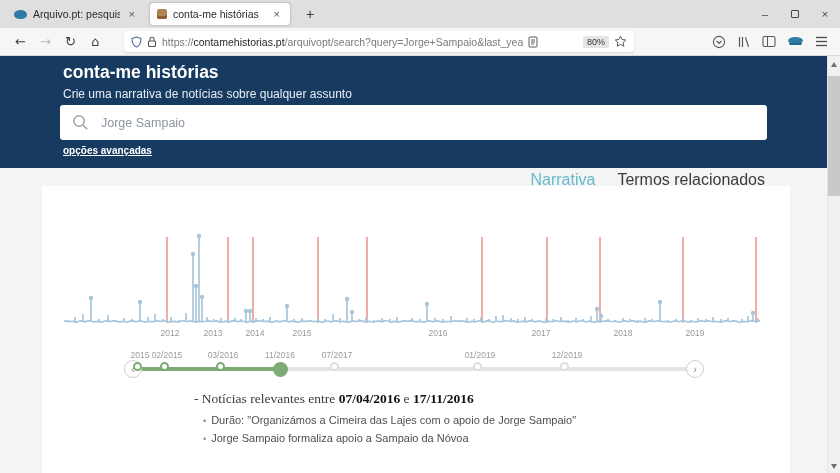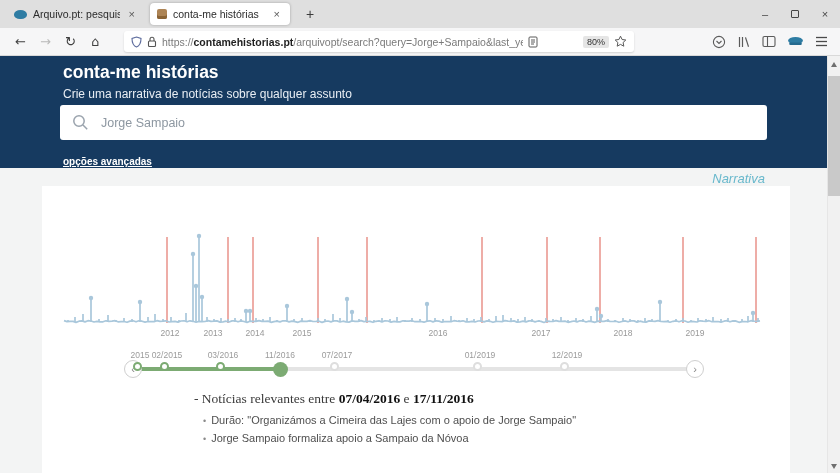--- a/index.html
+++ b/index.html
@@ -25,38 +25,38 @@
   .wc-box{width:8px;height:8px;border:1px solid #474747;border-radius:1px;}
 
   .navbar{position:absolute;top:28px;left:0;right:0;height:28px;background:#f6f6f7;
           border-bottom:1px solid #d9d9d9;display:flex;align-items:center;padding:0 8px;}
   .nav-icon{width:25px;text-align:center;font-family:"DejaVu Sans",sans-serif;
             font-size:13px;color:#3f3f3f;}
   .nav-icon.disabled{color:#b9b9b9;}
   .urlbar{width:510px;height:21px;margin-left:16px;background:#fff;border-radius:3px;
           display:flex;align-items:center;gap:5px;padding:0 7px;box-shadow:0 1px 2px rgba(0,0,0,.15);}
   .url-text{flex:1;font-size:10.5px;color:#7a7a7a;white-space:nowrap;overflow:hidden;}
-  .url-domain{color:#1f1f1f;font-weight:700;}
+  .url-domain{color:#1f1f1f;font-weight:400;}
   .zoom-badge{font-size:9px;color:#333;background:#e5e5e5;border-radius:2px;padding:1px 4px;margin-left:40px;}
   .right-icons{margin-left:auto;display:flex;align-items:center;gap:11px;padding-right:4px;}
   svg.ticon{display:block;}
 
   
   .site-header{position:absolute;top:56px;left:0;width:827px;height:112px;background:#163a60;}
   .sh-title{position:absolute;left:63px;top:6px;font-size:17.5px;font-weight:700;color:#fff;}
   .sh-sub{position:absolute;left:63px;top:31px;font-size:12px;color:#e9eef4;}
   .searchbox{position:absolute;left:60px;top:49px;width:707px;height:35px;background:#fff;
              border-radius:3px;display:flex;align-items:center;gap:10px;padding:0 12px;}
   .searchbox input{border:none;outline:none;flex:1;font-size:12.5px;color:#8d97a1;
                    font-family:"Liberation Sans",sans-serif;background:transparent;}
-  .sh-adv{position:absolute;left:63px;top:100px;font-size:10px;font-weight:700;color:#fff;
+  .sh-adv{position:absolute;left:63px;top:89px;font-size:10px;font-weight:700;color:#fff;
           text-decoration:underline;cursor:pointer;}
 
   .view-tabs{position:absolute;top:168px;right:64px;display:flex;}
-  .vtab{font-size:13px;padding:3px 11px 4px;cursor:pointer;font-style:italic;}
+  .vtab{font-size:16px;padding:3px 11px 4px;cursor:pointer;}
   .vtab.active{color:#68b8cc;border-bottom:2px solid #a5d6e2;}
   .vtab.other{color:#3c3c3c;}
 
   .card{position:absolute;left:42px;top:186px;width:748px;height:287px;background:#fff;}
 
   .narr-title{position:absolute;left:60px;top:198px;font-size:13.5px;color:#a0a0a0;}
   .narr-title b{color:#4a4a4a;font-weight:700;}
 
   .chart-svg{position:absolute;left:40px;top:228px;}
 
@@ -173,20 +173,21 @@
           <circle cx="7" cy="7" r="5.2" fill="none" stroke="#9aa3ad" stroke-width="1.5"></circle>
           <line x1="11" y1="11" x2="15.2" y2="15.2" stroke="#9aa3ad" stroke-width="1.5"></line>
         </svg>
       <input value="Jorge Sampaio" style="">
     </div>
     <div class="sh-adv">opções avançadas</div>
   </div>
 
   <div class="view-tabs">
     <span class="vtab active">Narrativa</span>
+    <span class="vtab other">Termos relacionados</span>
   </div>
 
   <div class="card"></div>
 
 
   <svg class="chart-svg" width="752" height="118" viewBox="40 228 752 118">
       <line x1="167" y1="237" x2="167" y2="323" stroke="#e06a5f" stroke-width="1.1"></line>
       <line x1="228" y1="237" x2="228" y2="323" stroke="#e06a5f" stroke-width="1.1"></line>
       <line x1="253" y1="237" x2="253" y2="323" stroke="#e06a5f" stroke-width="1.1"></line>
       <line x1="318" y1="237" x2="318" y2="323" stroke="#e06a5f" stroke-width="1.1"></line>

